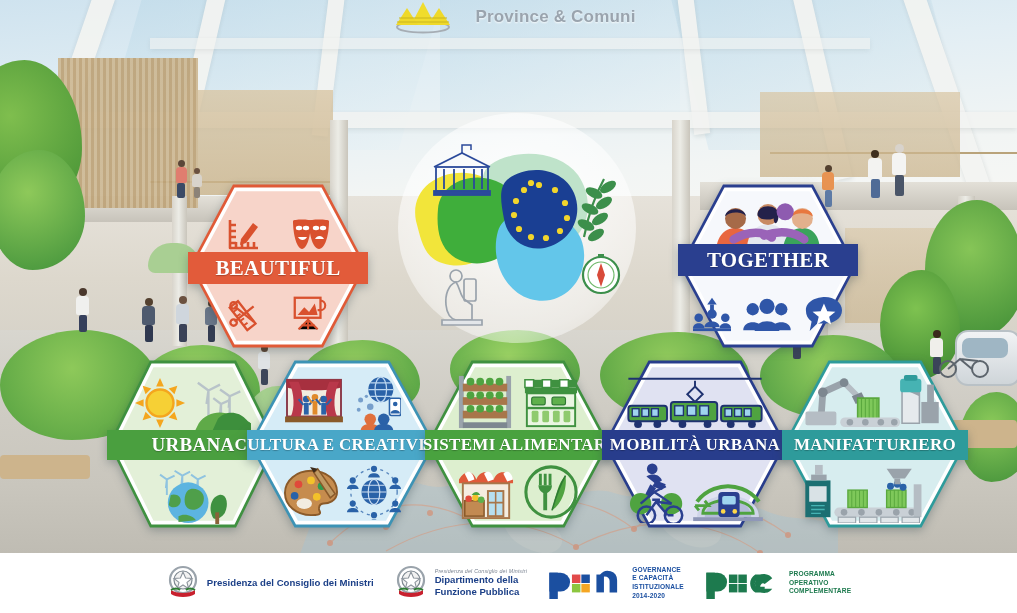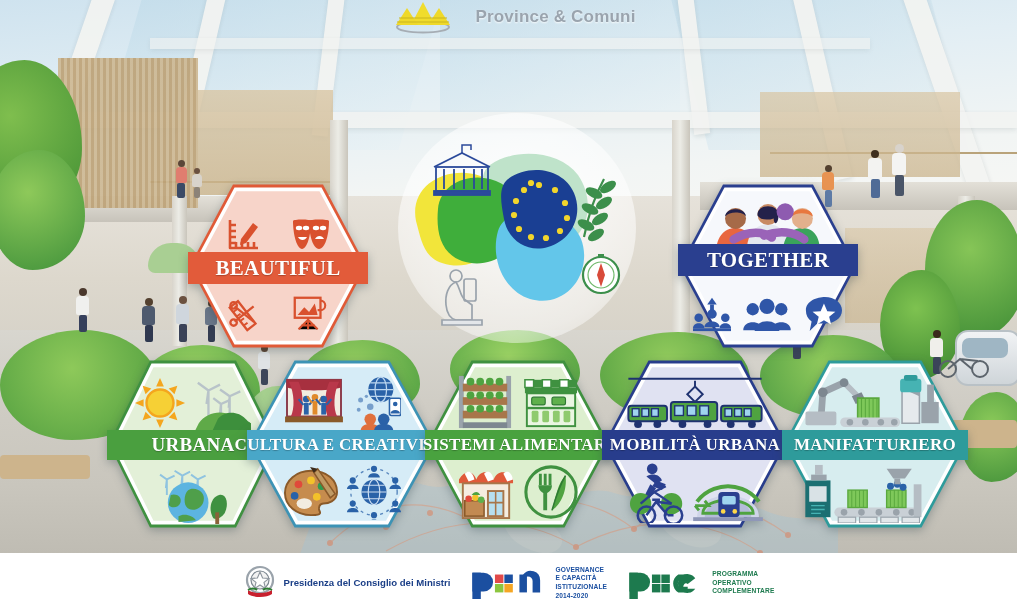--- a/index.html
+++ b/index.html
@@ -868,20 +868,37 @@
           <path d="M5,26 C10,30 24,30 29,26 L29,30 C24,34 10,34 5,30 Z" fill="#c8202e"></path>
           <path d="M5,26 C8,24 12,24 14,26" fill="none" stroke="#2e7d32" stroke-width="2"></path>
           <path d="M20,26 C22,24 26,24 29,26" fill="none" stroke="#2e7d32" stroke-width="2"></path>
         </svg>
       </div>
       <div class="f-txt">
         <div class="l1">Presidenza del Consiglio dei Ministri</div>
       </div>
     </div>
 
+    <div class="fitem">
+      <div class="f-emblem">
+        <svg viewBox="0 0 34 38" width="34" height="38">
+          <circle cx="17" cy="16" r="13" fill="none" stroke="#9aa3ab" stroke-width="2.2"></circle>
+          <circle cx="17" cy="16" r="9" fill="#f2f2f2" stroke="#7d8790" stroke-width="1.2"></circle>
+          <path d="M17,8 L19.6,14 L26,14.4 L21,18.4 L22.6,24.6 L17,21 L11.4,24.6 L13,18.4 L8,14.4 L14.4,14 Z" fill="#fff" stroke="#8c949c" stroke-width="1.1"></path>
+          <path d="M5,26 C10,30 24,30 29,26 L29,30 C24,34 10,34 5,30 Z" fill="#c8202e"></path>
+          <path d="M5,26 C8,24 12,24 14,26" fill="none" stroke="#2e7d32" stroke-width="2"></path>
+          <path d="M20,26 C22,24 26,24 29,26" fill="none" stroke="#2e7d32" stroke-width="2"></path>
+        </svg>
+      </div>
+      <div class="f-txt">
+        <div class="tiny">Presidenza del Consiglio dei Ministri</div>
+        <div class="l1">Dipartimento della</div>
+        <div class="l2">Funzione  Pubblica</div>
+      </div>
+    </div>
 
     <div class="pon-wrap">
       <svg viewBox="0 0 84 34" width="80" height="32">
         <path d="M2,6 h9 v28 h-9 Z" fill="#1b4fa0"></path>
         <path d="M2,6 h12 a10 10 0 0 1 0 20 h-12 Z" fill="#1b4fa0"></path>
         <rect x="26" y="8" width="9" height="9" fill="#e24a4a"></rect>
         <rect x="36" y="8" width="9" height="9" fill="#1b4fa0"></rect>
         <rect x="26" y="18" width="9" height="9" fill="#8cc63f"></rect>
         <rect x="36" y="18" width="9" height="9" fill="#f5a623"></rect>
         <path d="M52,8 h8 v19 h-8 Z" fill="#1b4fa0"></path>

